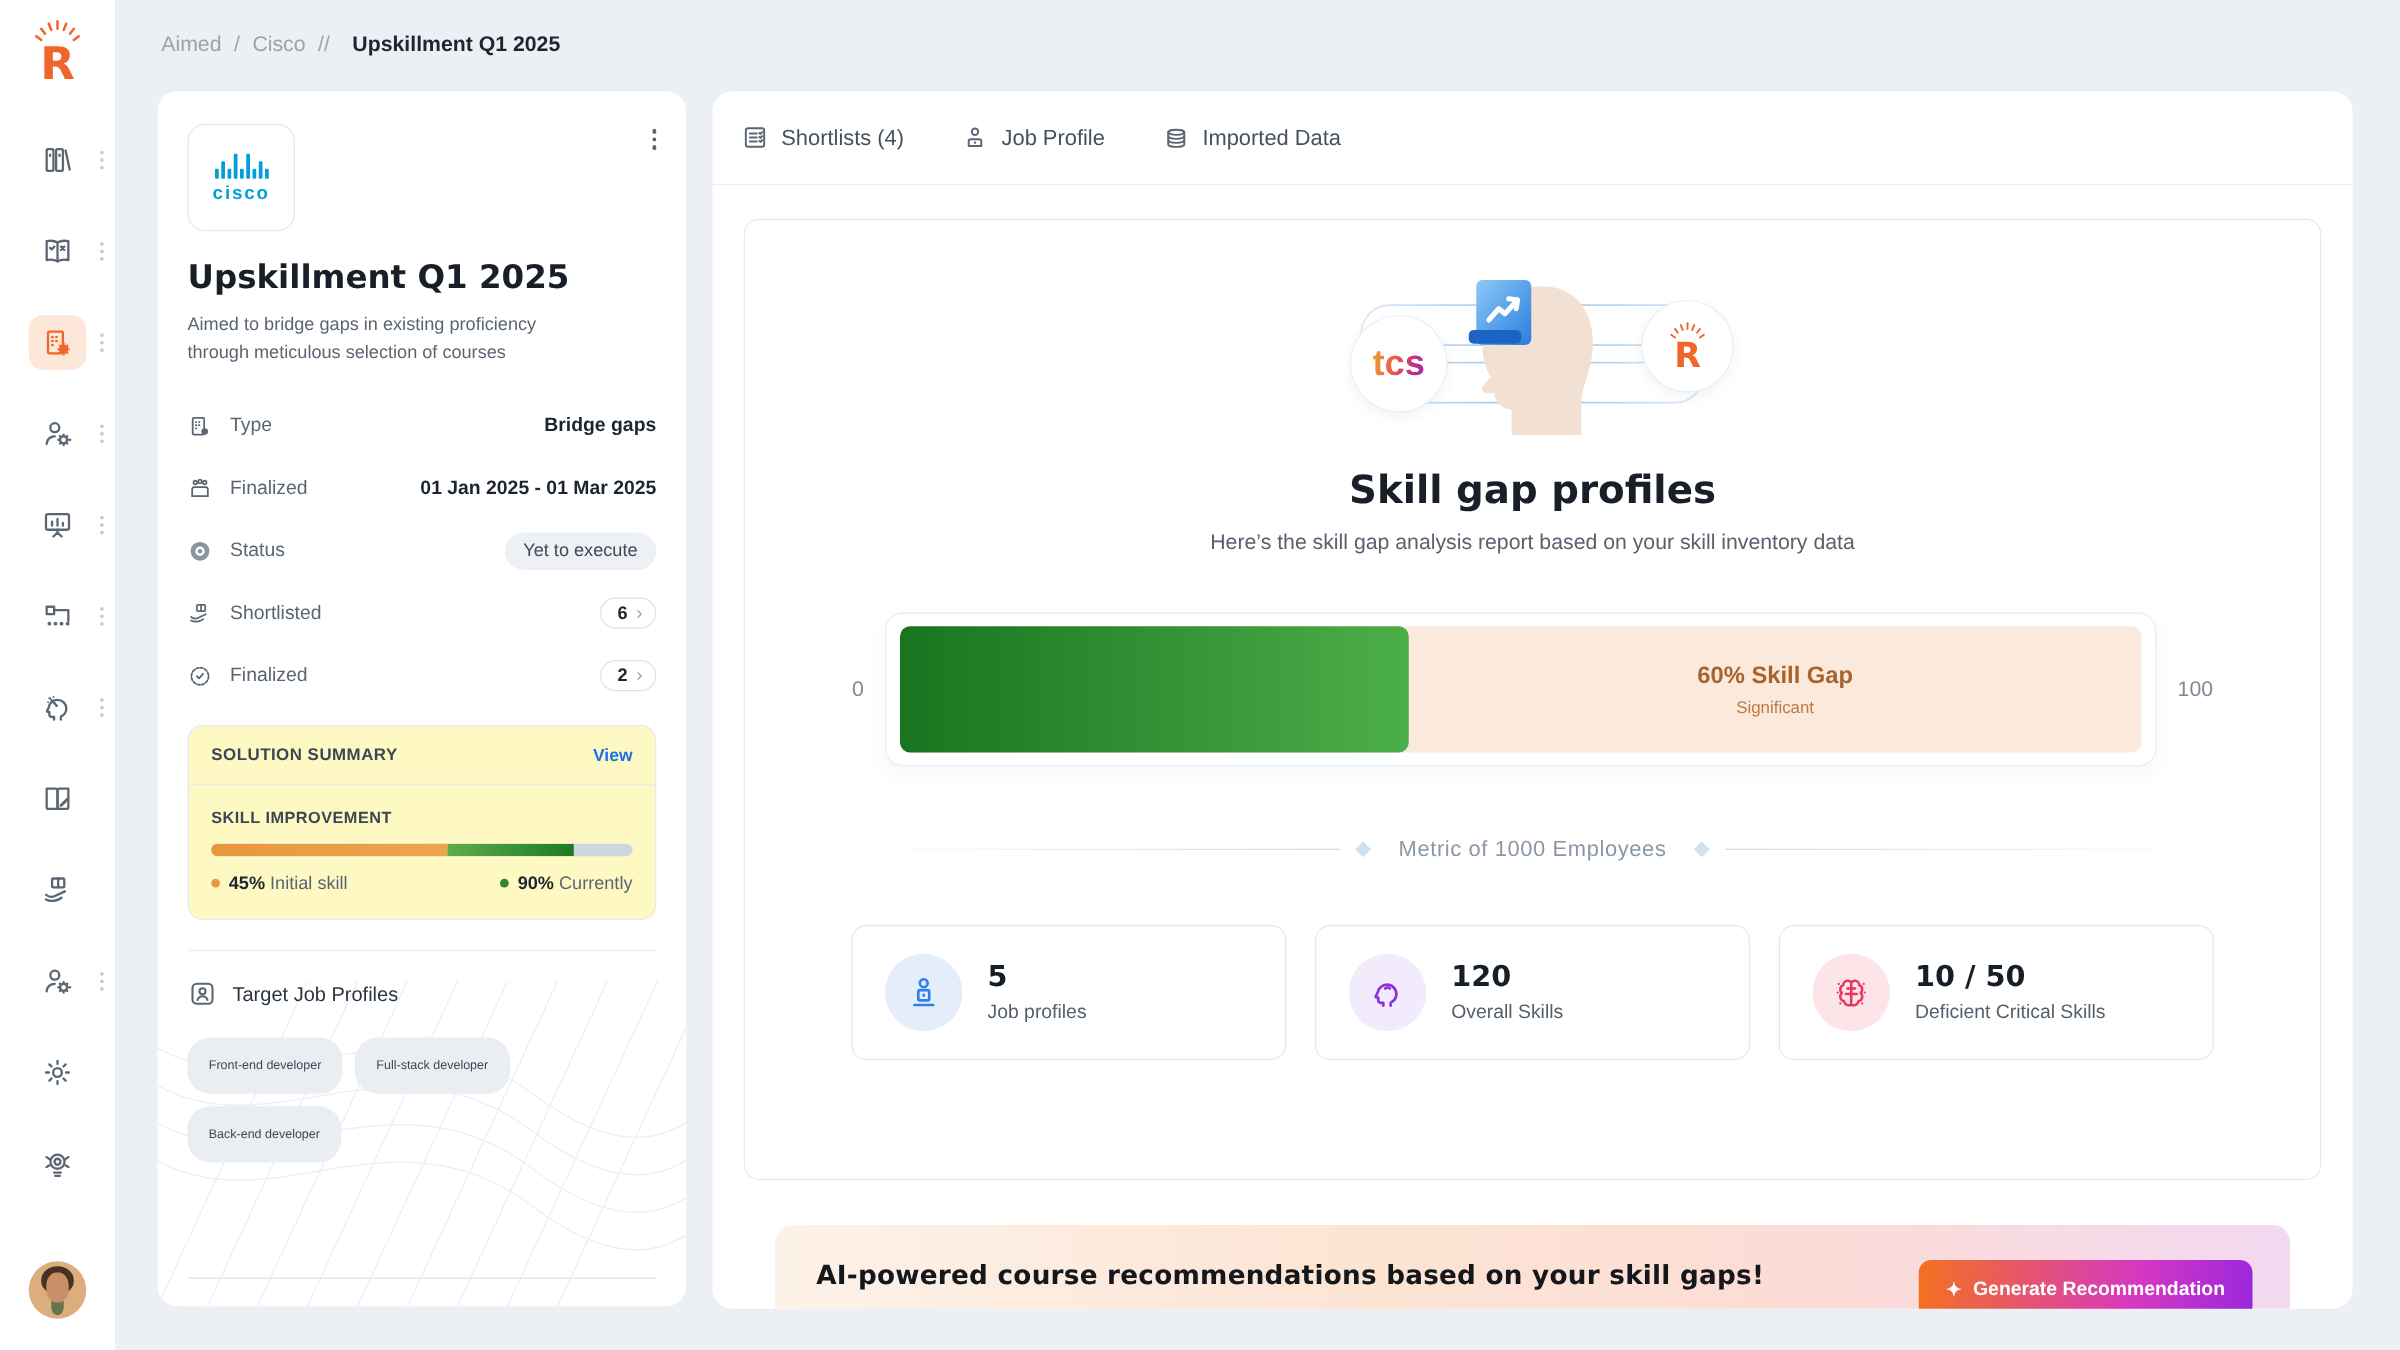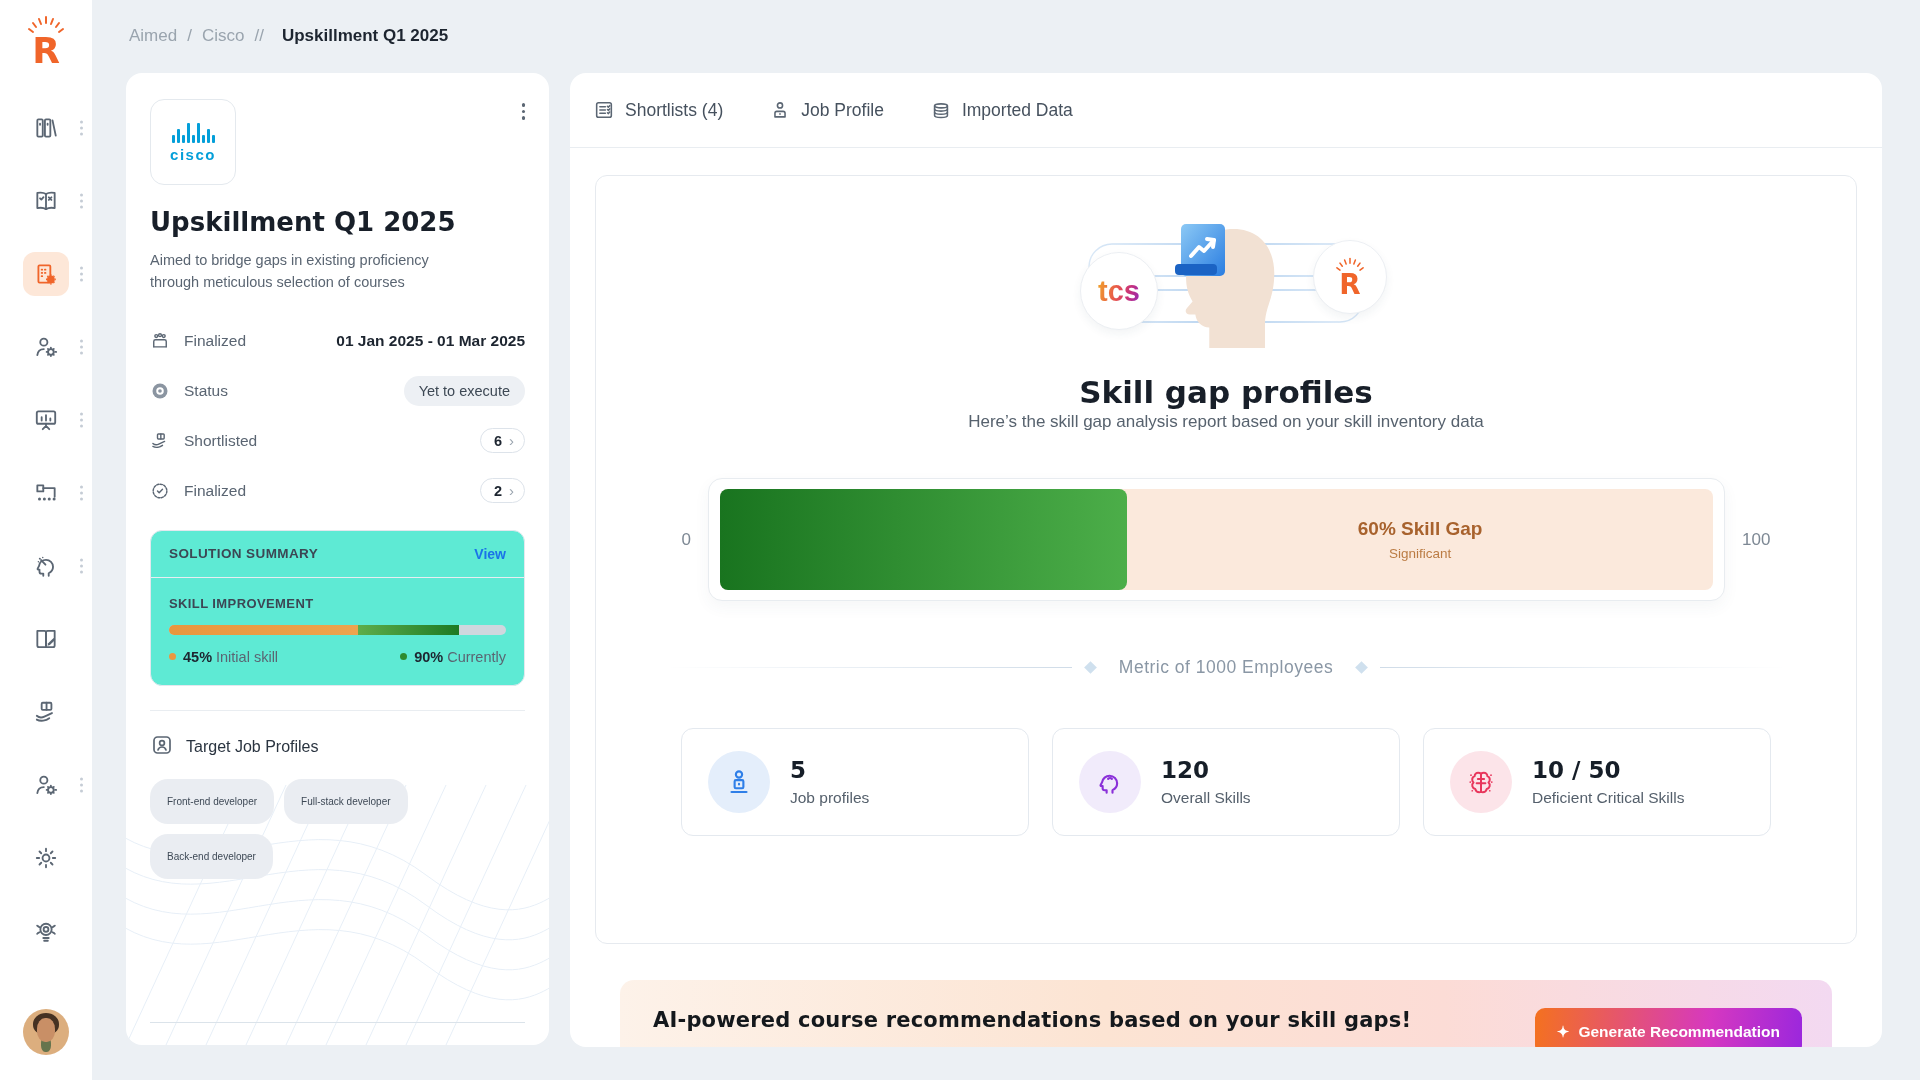--- a/index.html
+++ b/index.html
@@ -35,21 +35,21 @@
   .pc-desc { margin-top:12px; font-size:14.5px; line-height:1.55; color:#5a6572; width:330px; }
   .fields { margin-top:22px; display:flex; flex-direction:column; }
   .field-row { display:flex; align-items:center; height:50px; }
   .field-row .f-ic { width:20px; height:20px; margin-right:14px; flex:none; display:flex; align-items:center; }
   .f-label { font-size:15.5px; color:#5a6572; }
   .f-value { margin-left:auto; font-size:15.5px; font-weight:bold; color:#1d2530; }
   .badge { margin-left:auto; background:#edf0f4; color:#3d4854; font-size:14.5px; padding:7px 15px; border-radius:16px; }
   .count-pill { margin-left:auto; border:1px solid #dde3ea; border-radius:15px; padding:3px 10px 3px 13px; display:flex; align-items:center; gap:7px; font-size:14.5px; font-weight:bold; color:#1d2530; cursor:pointer; background:#fff; }
   .count-pill .chev { color:#9aa4ae; font-weight:normal; font-size:15px; }
 
-  .summary-box { margin-top:14px; border:1px solid #e3e8ee; border-radius:12px; background:#5eead4; position:relative; z-index:2; }
+  .summary-box { margin-top:14px; border:1px solid #e3e8ee; border-radius:12px; background:#fef9c3; position:relative; z-index:2; }
   .summary-head { display:flex; align-items:center; padding:15px 18px; border-bottom:1px solid #e9edf1; }
   .summary-title { font-size:13.5px; font-weight:bold; letter-spacing:.4px; color:#3c4754; }
   .view-link { margin-left:auto; color:#1a73e8; font-weight:bold; font-size:14px; cursor:pointer; }
   .summary-body { padding:18px 18px 20px; }
   .improve-title { font-size:13px; font-weight:bold; letter-spacing:.4px; color:#3c4754; }
   .skill-bar { margin-top:14px; height:10px; border-radius:6px; background:#cfd7de; display:flex; overflow:hidden; }
   .seg-initial { background:linear-gradient(90deg,#e9963e,#eda44d); }
   .seg-growth { background:linear-gradient(90deg,#5ead4b,#1d7a24); }
   .skill-legend { margin-top:14px; display:flex; align-items:center; font-size:14.5px; color:#5a6572; }
   .skill-legend b { color:#1d2530; margin:0 4px 0 7px; }
@@ -79,21 +79,21 @@
   .illus { position:relative; width:330px; height:132px; margin-top:40px; }
   .illus svg.stadiums { position:absolute; left:0; top:0; }
   .p-circle { position:absolute; width:78px; height:78px; background:#fff; border:1px solid #eceff3; border-radius:50%; box-shadow:0 4px 10px rgba(40,60,90,.06); display:flex; align-items:center; justify-content:center; }
   .p-circle.tcs { left:19px; top:36px; }
   .p-circle.rlogo { left:252px; top:24px; width:74px; height:74px; }
   .tcs-text { font-size:29px; font-weight:bold; background:linear-gradient(105deg,#f0a02c 5%,#e8564b 45%,#c6317e 72%,#8f2bbb 98%); -webkit-background-clip:text; background-clip:text; color:transparent; }
   .head-sil { position:absolute; left:100px; top:0; }
   .book-icon { position:absolute; left:112px; top:6px; }
 
   .ov-title { margin-top:26px; font-size:31px; font-weight:bold; color:#181f29; font-family:"DejaVu Sans", sans-serif; }
-  .ov-sub { margin-top:2px; font-size:17px; color:#57626e; }
+  .ov-sub { margin-top:14px; font-size:17px; color:#57626e; }
 
   
   .gauge-row { margin-top:46px; display:flex; align-items:center; gap:17px; width:100%; justify-content:center; }
   .gauge-minmax { font-size:17px; color:#7d8894; }
   .gauge-shell { width:1017px; height:123px; background:#fff; border:1px solid #e8ecf0; border-radius:14px; box-shadow:0 6px 16px rgba(50,70,100,.05); padding:10px 11px; }
   .gauge-track { position:relative; width:100%; height:100%; background:#fbe9dc; border-radius:8px; }
   .gauge-fill { position:absolute; left:0; top:0; bottom:0; border-radius:8px; background:linear-gradient(90deg,#19741f,#4cae49); }
   .gauge-text { position:absolute; right:0; top:0; bottom:0; display:flex; flex-direction:column; align-items:center; justify-content:center; gap:6px; }
   .gauge-val { font-size:19px; font-weight:bold; color:#a8622d; }
   .gauge-sev { font-size:13.5px; color:#bb7c44; }
@@ -377,20 +377,33 @@
         <i style="height:14px"></i>
         <i style="height:8px"></i>
     </span>
     <span class="cisco-text">cisco</span>
   </div>
 
   <h1 class="pc-title">Upskillment Q1 2025</h1>
   <p class="pc-desc">Aimed to bridge gaps in existing proficiency through meticulous selection of courses</p>
 
   <div class="fields">
+    <div class="field-row">
+      <span class="f-ic">
+        <svg width="20" height="20" viewBox="0 0 24 24">
+            <g class="st" stroke-width="1.8">
+              <rect x="5" y="4" width="11" height="16" rx="1"></rect>
+              <path d="M8 8h.5M11 8h.5M8 11h.5M11 11h.5M8 14h.5"></path>
+            </g>
+            <circle cx="16.5" cy="17" r="3.2" fill="#5b6673"></circle>
+          </svg>
+      </span>
+      <span class="f-label">Type</span>
+      <span class="f-value">Bridge gaps</span>
+    </div>
     <div class="field-row">
       <span class="f-ic">
         <svg width="20" height="20" viewBox="0 0 24 24">
             <g class="st" stroke-width="1.8">
               <circle cx="7.5" cy="6" r="1.7"></circle>
               <circle cx="12" cy="5" r="1.7"></circle>
               <circle cx="16.5" cy="6" r="1.7"></circle>
               <path d="M4.5 19v-6.5a2 2 0 012-2h11a2 2 0 012 2V19"></path>
               <path d="M4.5 19h15"></path>
             </g>

